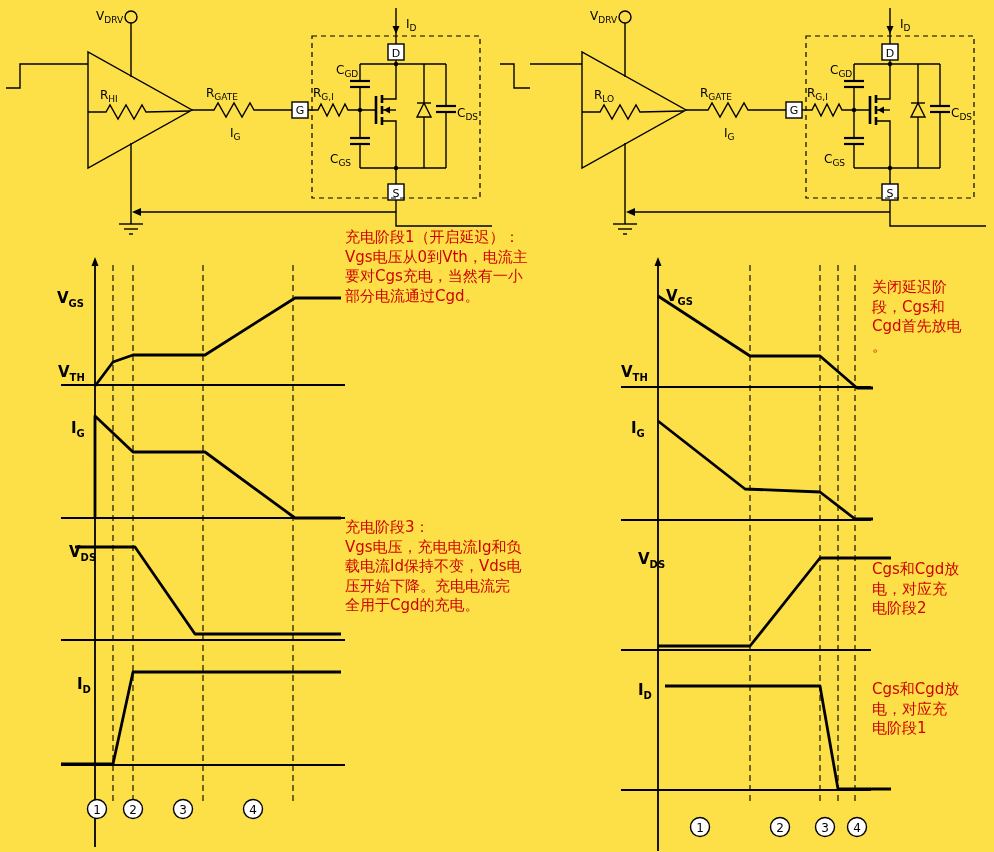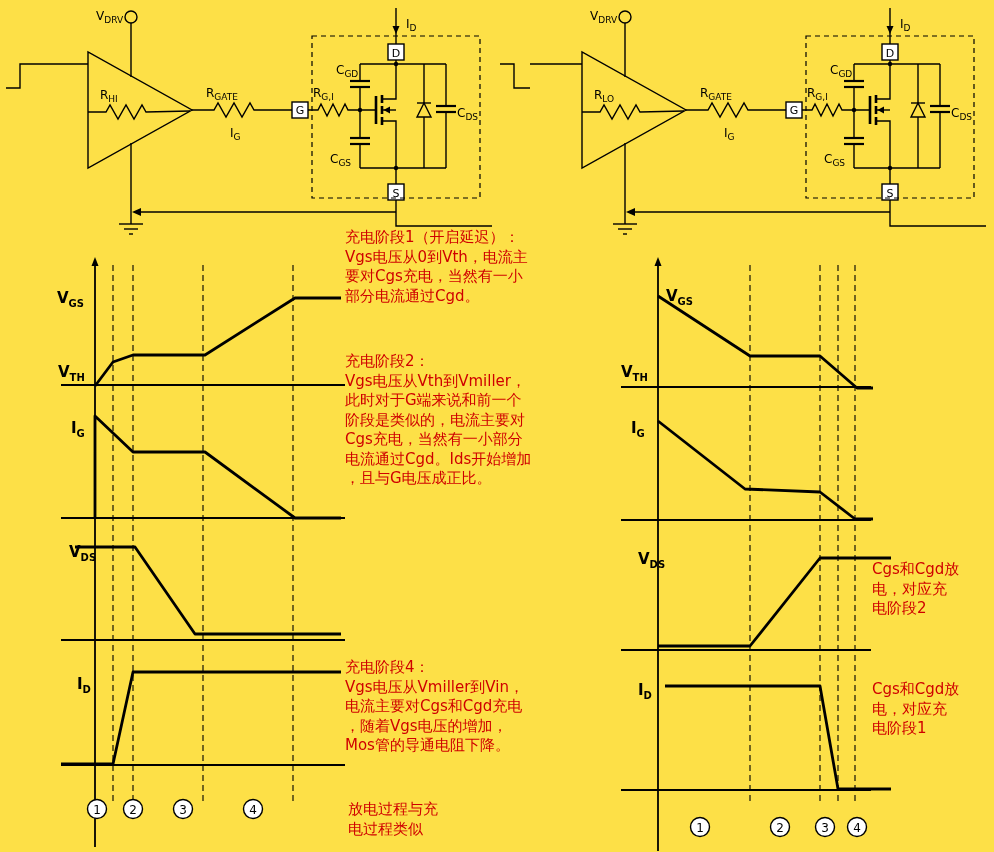--- a/index.html
+++ b/index.html
@@ -213,35 +213,30 @@
         <text class="pht" x="210" y="576.5">3</text>
       <circle class="phc" cx="242" cy="572" r="9.5"></circle>
         <text class="pht" x="242" y="576.5">4</text>
     </g>
   </svg>
 
   <div class="ann" style="left:345px;top:228px;width:222px">充电阶段1（开启延迟）：
 Vgs电压从0到Vth，电流主
 要对Cgs充电，当然有一小
 部分电流通过Cgd。</div>
-  <div class="ann" style="left:345px;top:352px;width:222px">充电阶段2：
-Vgs电压从Vth到Vmiller，
-此时对于G端来说和前一个
-阶段是类似的，电流主要对
-Cgs充电，当然有一小部分
-电流通过Cgd。Ids开始增加
-，且与G电压成正比。</div>
-  <div class="ann" style="left:345px;top:658px;width:222px">充电阶段4：
-Vgs电压从Vmiller到Vin，
-电流主要对Cgs和Cgd充电
-，随着Vgs电压的增加，
-Mos管的导通电阻下降。</div>
-  <div class="ann" style="left:348px;top:800px;width:222px">放电过程与充
-电过程类似</div>
-
+  <div class="ann" style="left:345px;top:518px;width:222px">充电阶段3：
+Vgs电压，充电电流Ig和负
+载电流Id保持不变，Vds电
+压开始下降。充电电流完
+全用于Cgd的充电。</div>
+
+  <div class="ann" style="left:872px;top:278px;width:120px">关闭延迟阶
+段，Cgs和
+Cgd首先放电
+。</div>
   <div class="ann" style="left:872px;top:560px;width:120px">Cgs和Cgd放
 电，对应充
 电阶段2</div>
   <div class="ann" style="left:872px;top:680px;width:120px">Cgs和Cgd放
 电，对应充
 电阶段1</div>
 
 </div>
 
 </body></html>

